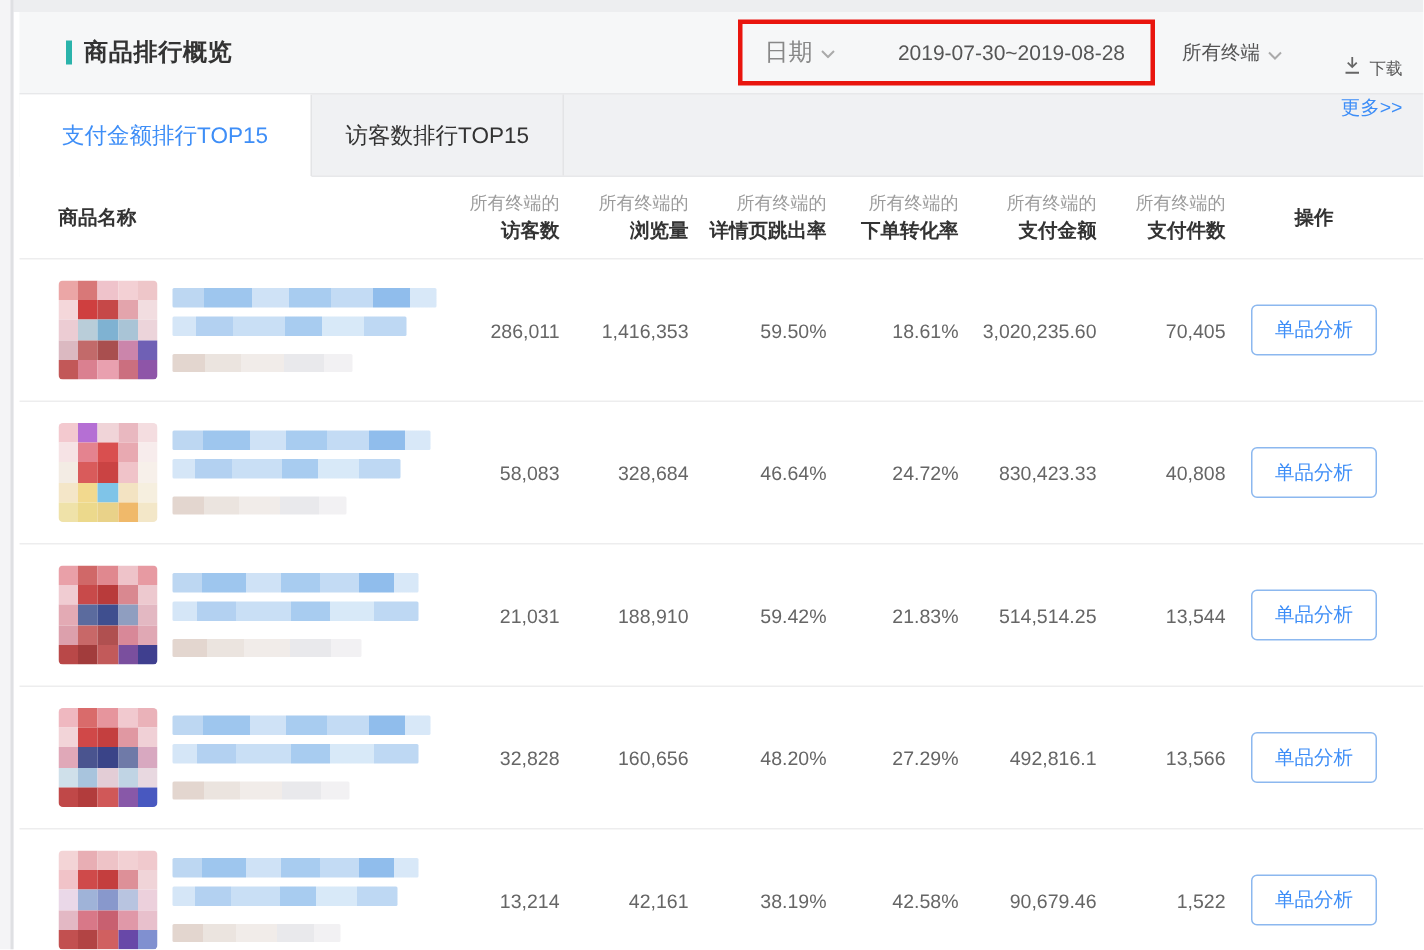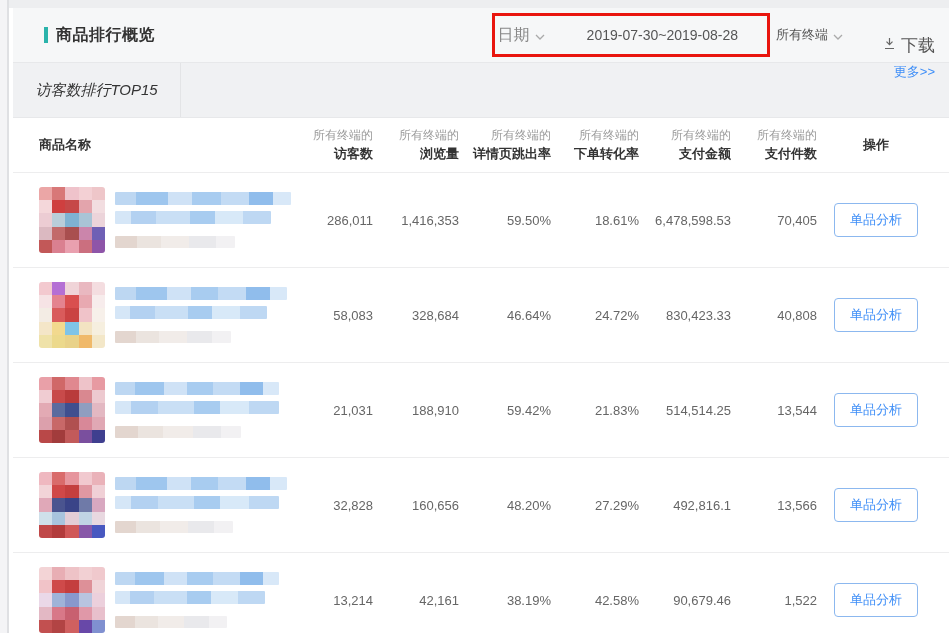--- a/index.html
+++ b/index.html
@@ -17,30 +17,30 @@
   
   .panel-header { height:54px; background:#f6f7f8; display:flex; align-items:center; }
   .panel-title { display:flex; align-items:center; margin-left:31px; flex:0 0 auto; }
   .accent-bar { width:4px; height:16px; margin-right:8px; }
   .panel-title h1 { font-size:16px; font-weight:bold; color:#333; letter-spacing:.5px; }
   .toolbar { display:flex; align-items:center; margin-left:auto; }
   .chev { display:inline-block; margin-left:5px; }
   .filter-date { display:flex; align-items:center; color:#888; font-size:16px; cursor:pointer; }
   .date-range { color:#555; font-size:14px; margin-left:42px; cursor:pointer; }
   .terminal { display:flex; align-items:center; color:#555; font-size:13px; margin-left:38px; cursor:pointer; }
-  .download { display:flex; align-items:center; color:#555; font-size:17px; margin-left:40px; margin-right:14px; cursor:pointer;margin-top:20px; }
+  .download { display:flex; align-items:center; color:#555; font-size:11px; margin-left:40px; margin-right:14px; cursor:pointer;margin-top:20px; }
   .download svg { margin-right:5px; }
 
   
   .tabbar { height:56px; background:#f0f1f3; border-top:1px solid #e7e8ea; border-bottom:1px solid #e7e8ea;
     display:flex; align-items:stretch; }
   .tab { display:flex; align-items:center; justify-content:center; font-size:15px; color:#333;
     cursor:pointer; border-right:1px solid #e3e4e6; }
   .tab.t0 { width:195px; }
-  .tab.t1 { width:168px;font-style:italic; }
+  .tab.t1 { width:168px; }
   .tab.active { background:#fff; color:#3e8ef7; margin-bottom:-1px; border-bottom:1px solid #fff; }
   .tab-fill { flex:1; display:flex; align-items:flex-start; justify-content:flex-end; }
   .more-link { color:#3e8ef7; font-size:13px; margin-right:14px; cursor:pointer; text-decoration:none; }
 
   
   .grid { display:grid; grid-template-columns:1fr 72px 86px 92px 88px 92px 86px 118px;
     align-items:center; padding:0 14px 0 26px; }
   .thead { height:54px; }
   .thead .metric { text-align:right; line-height:1.5; }
   .thead .metric .pfx { display:block; color:#9b9b9b; font-size:12px; font-weight:normal; }
@@ -105,20 +105,21 @@
           <svg width="13" height="13" viewBox="0 0 13 13">
               <path d="M6.5 1 v6 M3.5 4.7 L6.5 7.7 L9.5 4.7 M2 11.5 h9" fill="none" stroke="#666" stroke-width="1.2"></path>
             </svg>
         </span>
         <span>下载</span>
       </div>
     </div>
   </div>
 
   <div class="tabbar">
+    <div class="tab t0 active">支付金额排行TOP15</div>
     <div class="tab t1">访客数排行TOP15</div>
     <div class="tab-fill">
       <a class="more-link">更多&gt;&gt;</a>
     </div>
   </div>
 
   <div class="table">
     <div class="grid thead" id="thead">
       <div class="name-h">商品名称</div>
 
@@ -181,21 +182,21 @@
             <div class="prod-txt">
               <div class="t-line t-l1" style="width: 176px;"></div>
               <div class="t-line t-l2" style="width: 156px;"></div>
               <div class="t-line t-l3" style="width: 120px;"></div>
             </div>
           </div>
           <div class="cell-num">286,011</div>
           <div class="cell-num">1,416,353</div>
           <div class="cell-num">59.50%</div>
           <div class="cell-num">18.61%</div>
-          <div class="cell-num">6,478,598.53</div>
+          <div class="cell-num">3,020,235.60</div>
           <div class="cell-num">70,405</div>
           <div class="cell-action"><button class="analyze-btn">单品分析</button></div>
         </div>
         <div class="grid row">
           <div class="prod">
             <div class="prod-img">
               <div style="background: rgb(243, 201, 207);"></div>
               <div style="background: rgb(181, 111, 212);"></div>
               <div style="background: rgb(240, 212, 216);"></div>
               <div style="background: rgb(233, 184, 192);"></div>

